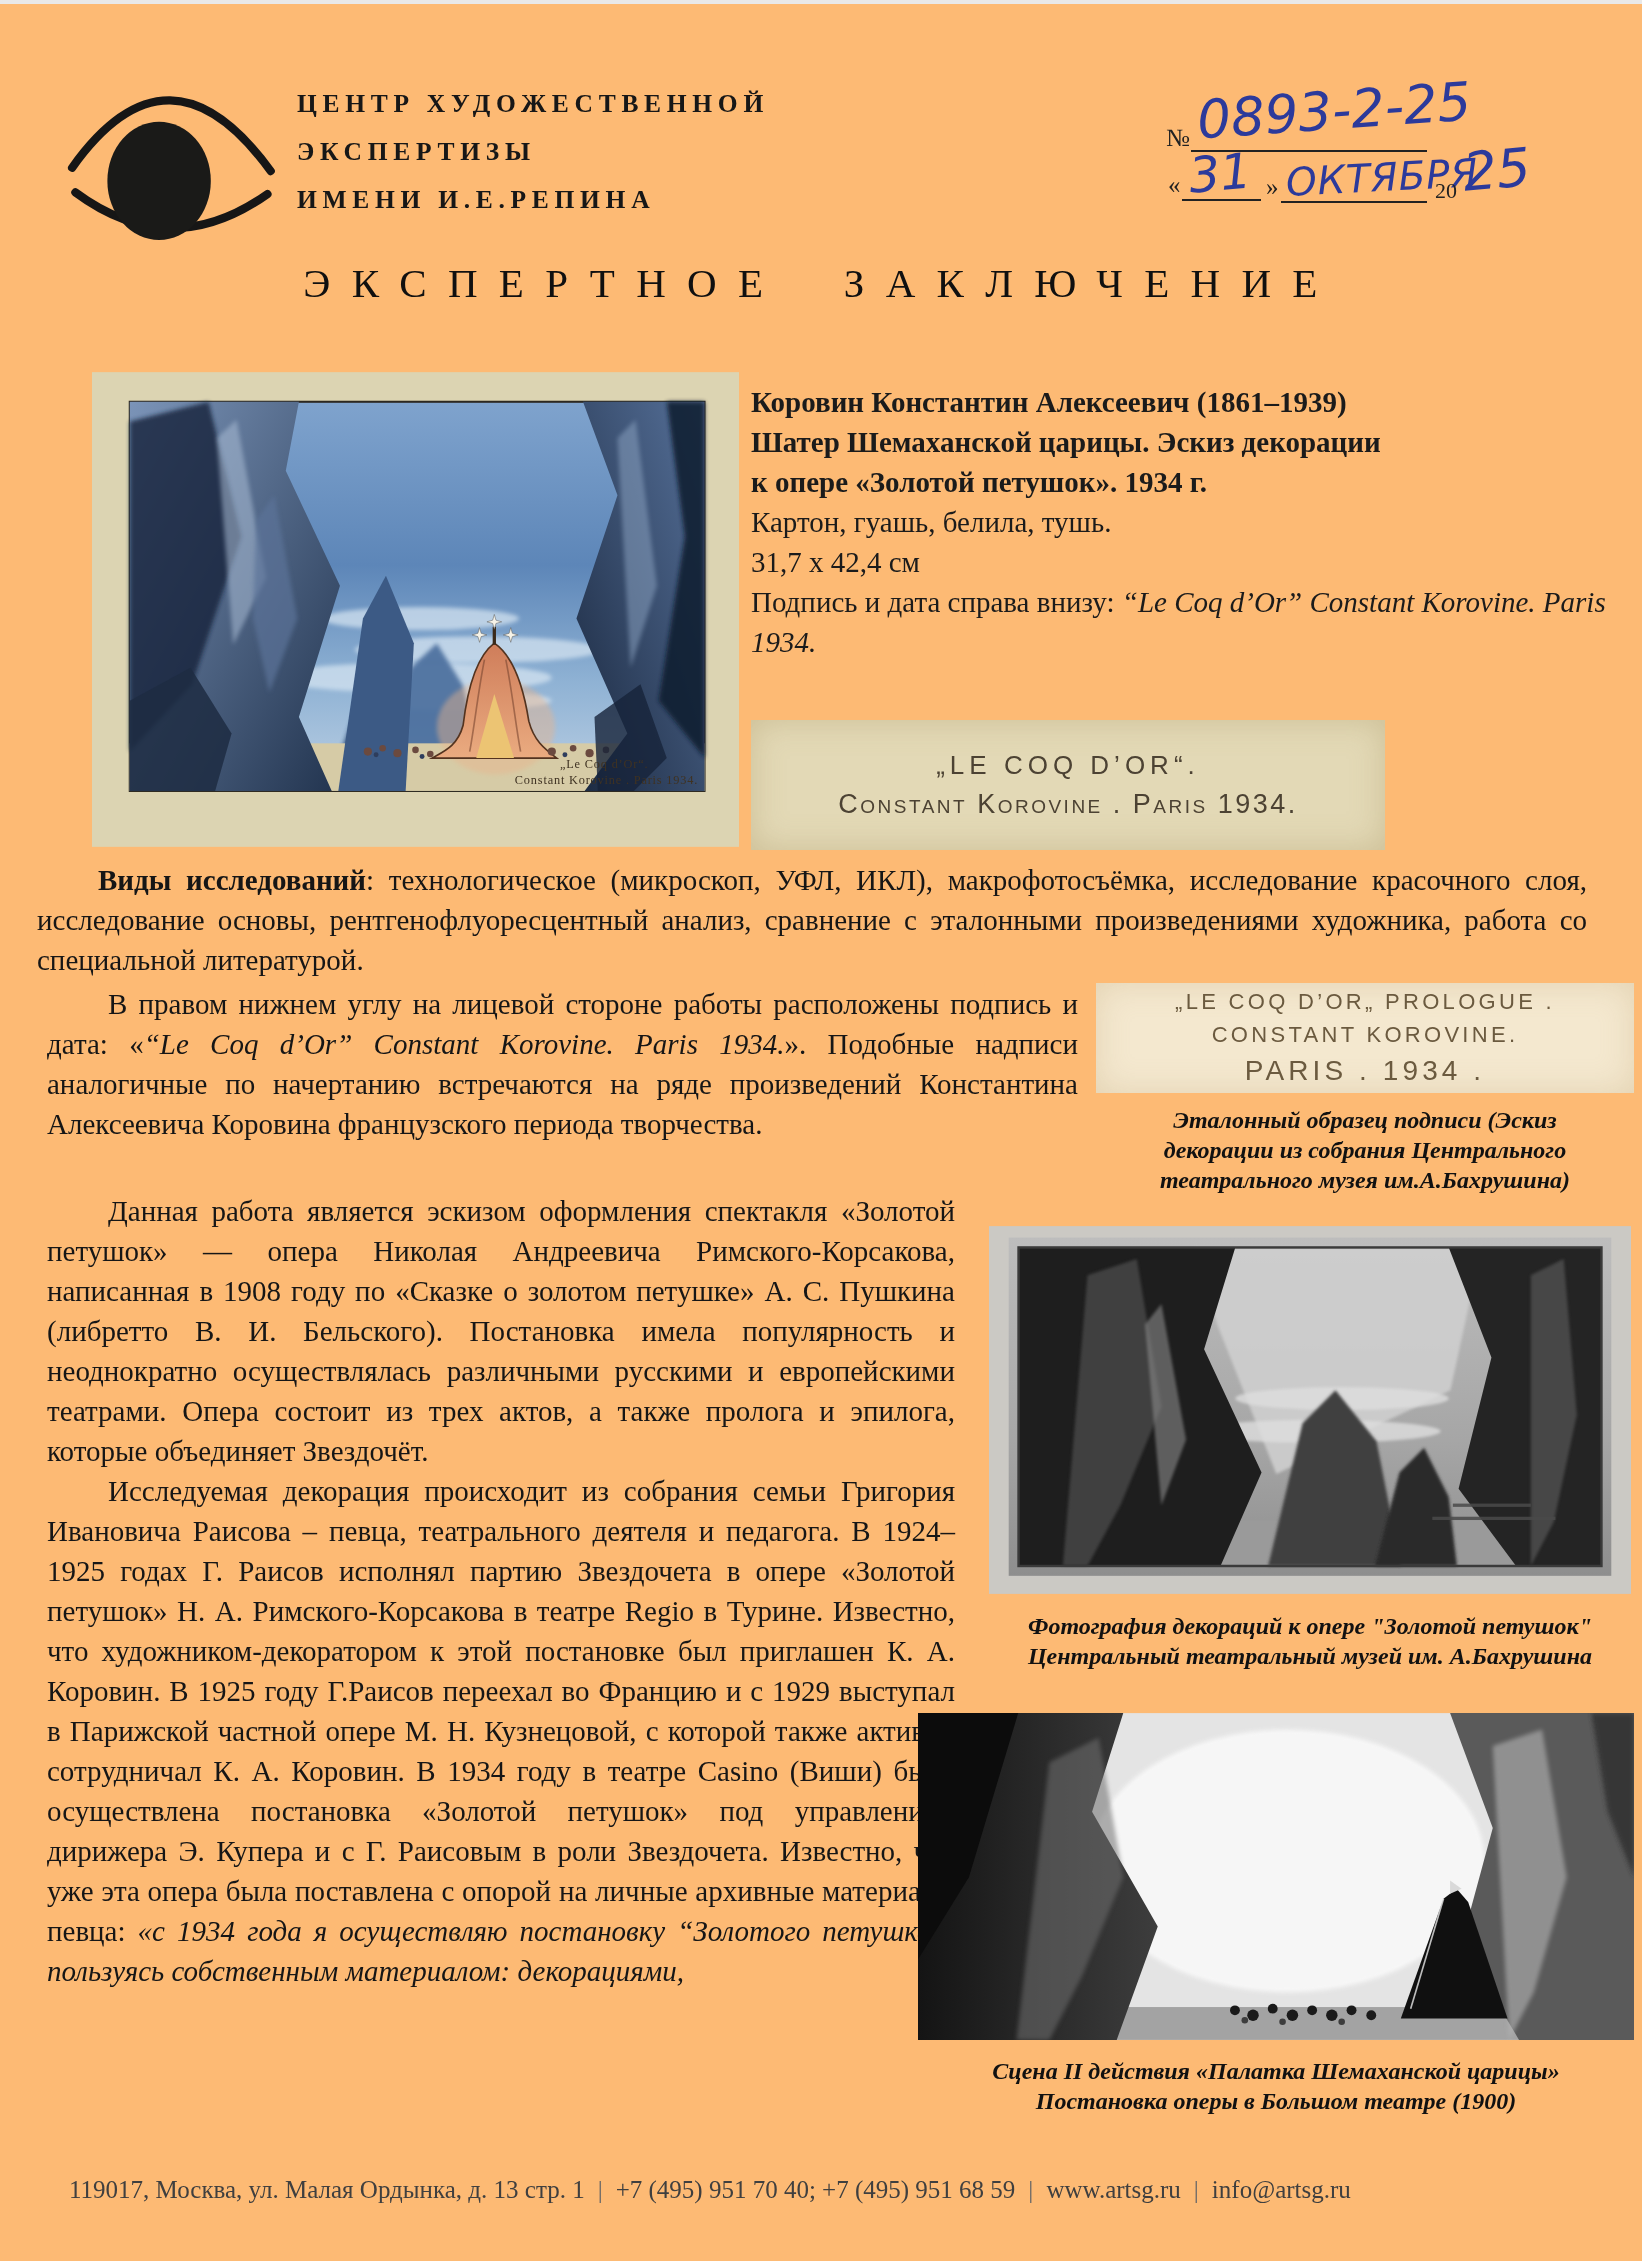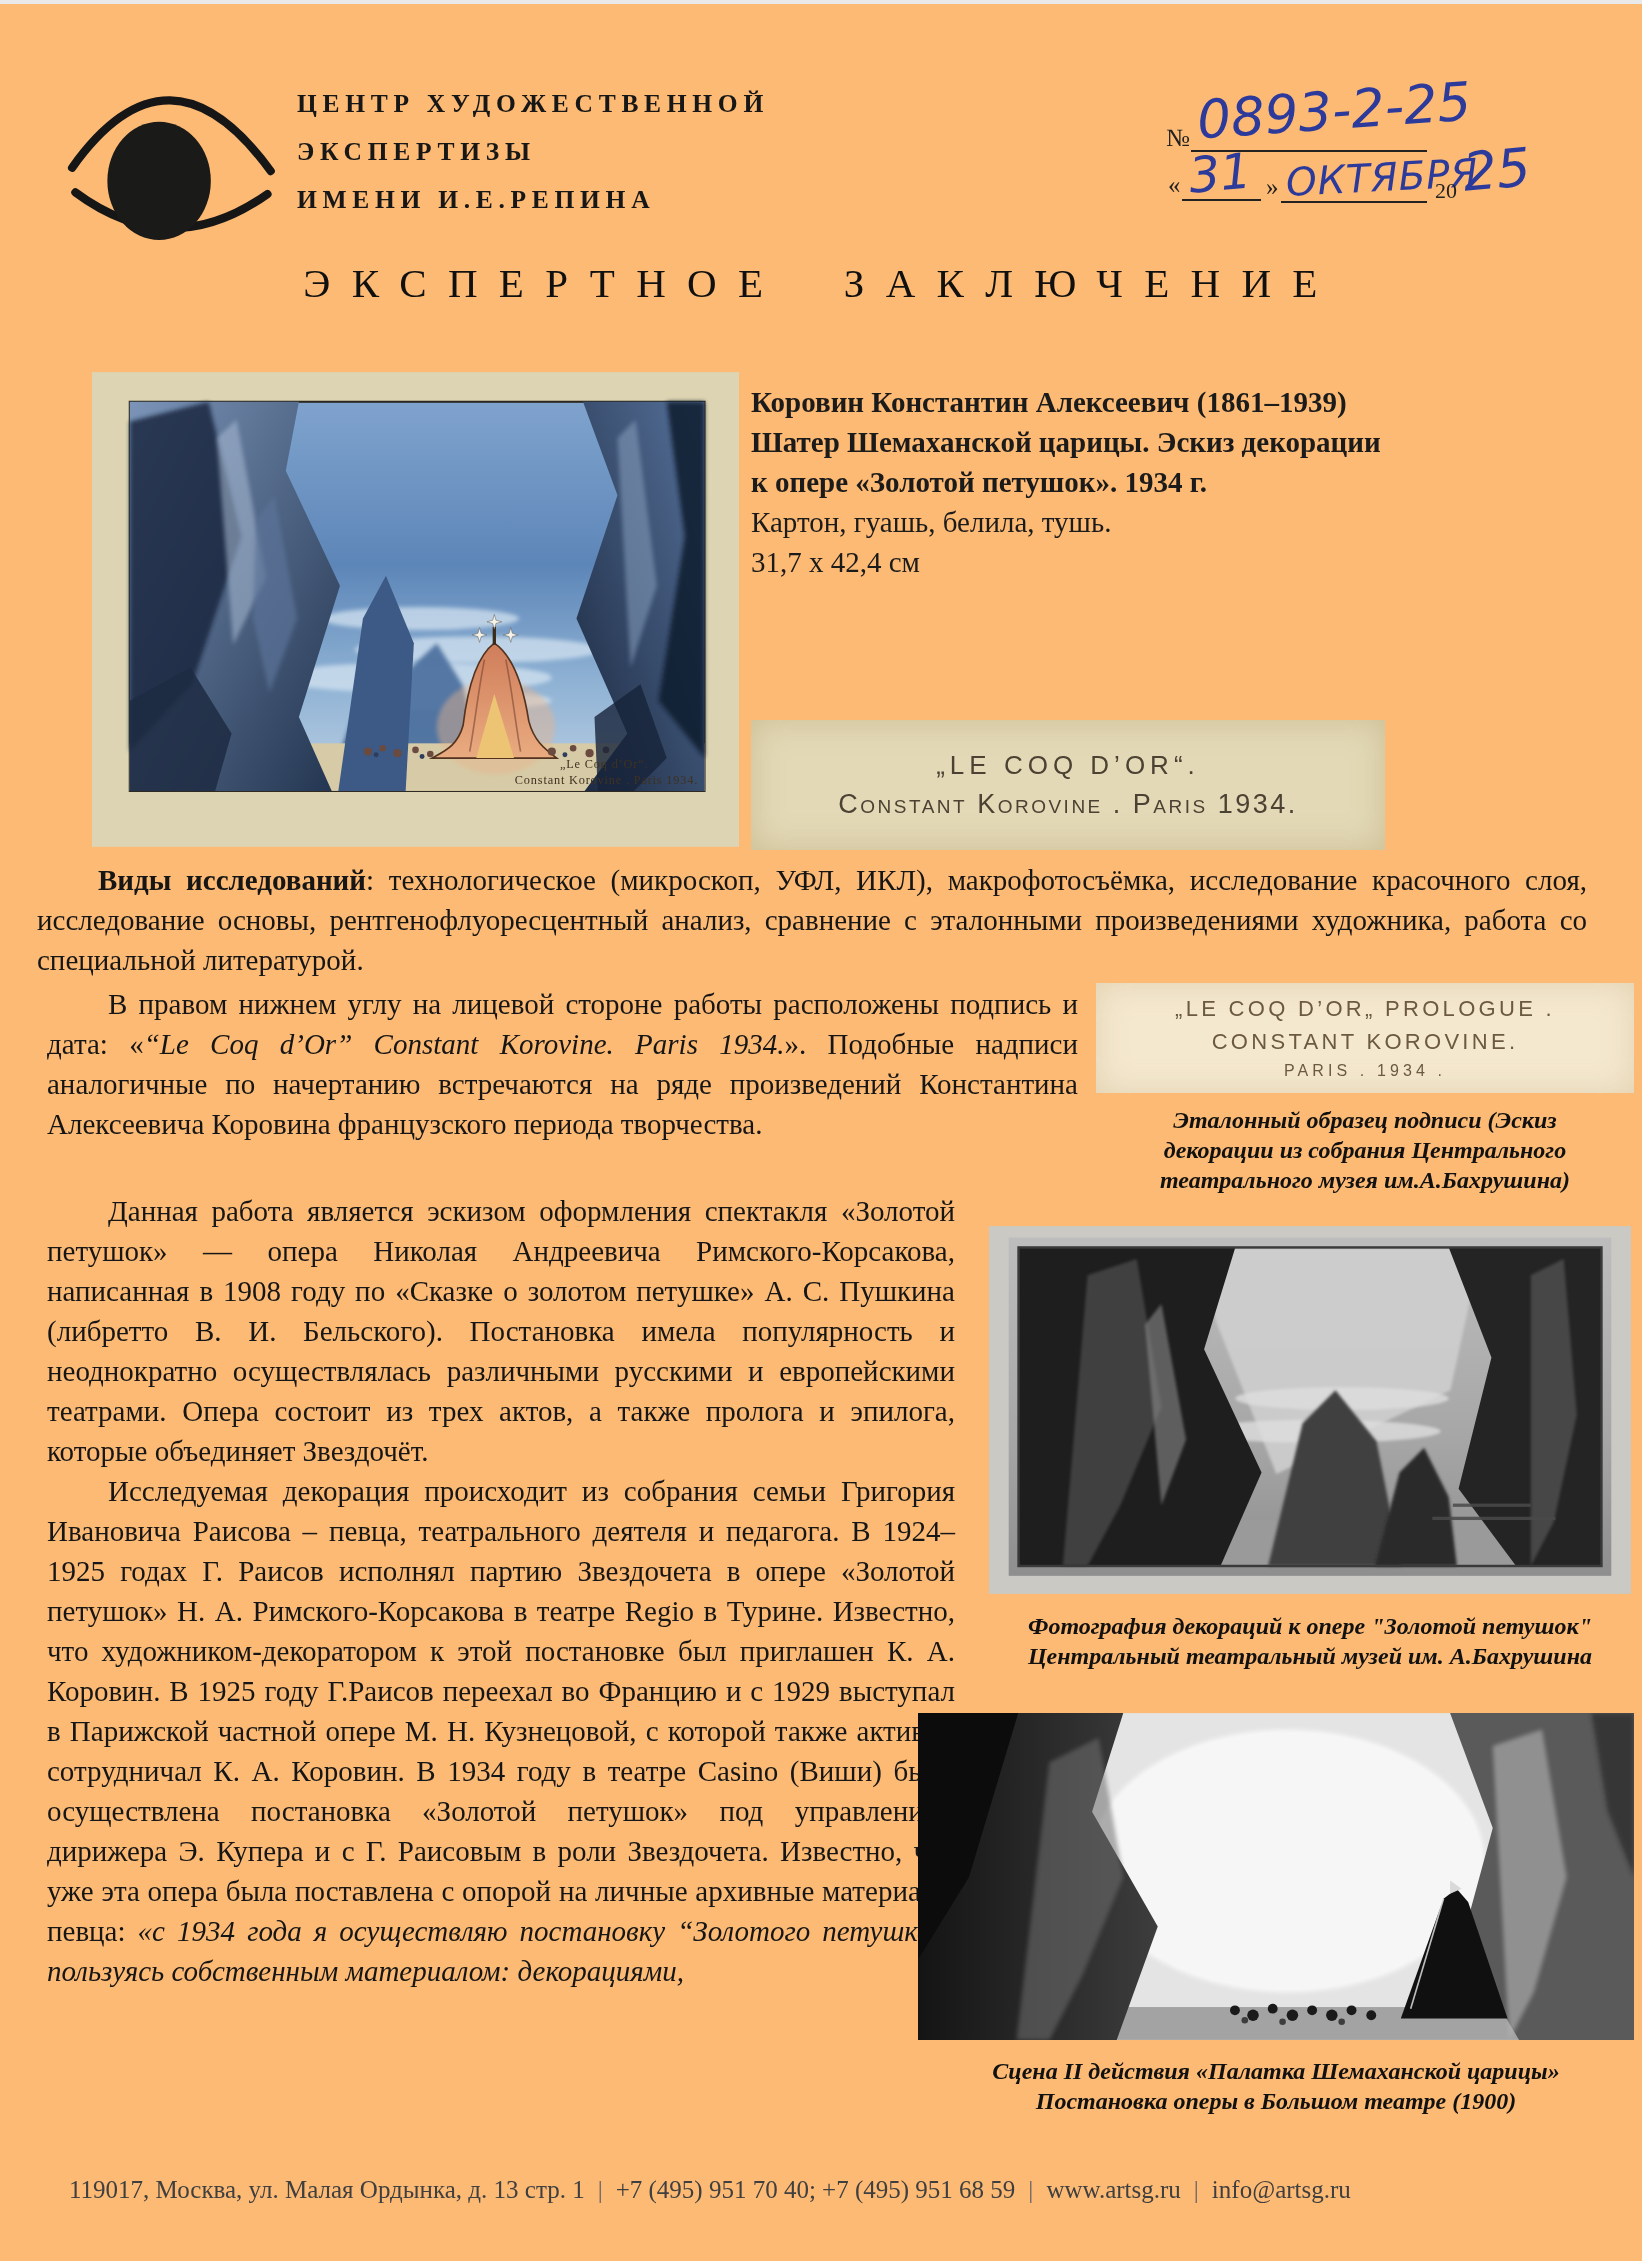--- a/index.html
+++ b/index.html
@@ -154,40 +154,41 @@
       <text x="515" y="502" font-size="15" fill="#3f3222" letter-spacing="1">Constant Korovine . Paris 1934.</text>
     </svg>
   </div>
 
   <div class="abs info">
     <div class="b">Коровин Константин Алексеевич (1861–1939)</div>
     <div class="b">Шатер Шемаханской царицы. Эскиз декорации</div>
     <div class="b">к опере «Золотой петушок». 1934 г.</div>
     <div>Картон, гуашь, белила, тушь.</div>
     <div>31,7 х 42,4 см</div>
+    <p style="margin:0;"><span>Подпись и дата справа внизу: </span><span class="it">“Le Coq d’Or” Constant Korovine. Paris 1934.</span></p>
   </div>
 
   <div class="abs strip" style="left:751px;top:716px;width:634px;height:130px;">
     <div class="l l1" style="font-size:26px;">„LE COQ D’OR“.</div>
     <div class="l" style="font-size:27px;letter-spacing:2.5px;margin-top:8.2px;">Constant Korovine . Paris 1934.</div>
   </div>
 
   <div class="abs bodytext" style="left:37px;top:856px;width:1550px;">
     <p><span style="font-weight:bold;">Виды исследований</span><span>: технологическое (микроскоп, УФЛ, ИКЛ), макрофотосъёмка, исследование красочного слоя, исследование основы, рентгенофлуоресцентный анализ, сравнение с эталонными произведениями художника, работа со специальной литературой.</span></p>
   </div>
 
   <div class="abs bodytext" style="left:47px;top:980px;width:1031px;">
     <p><span>В правом нижнем углу на лицевой стороне работы расположены подпись и дата: «</span><span class="it">“Le Coq d’Or” Constant Korovine. Paris 1934.</span><span>». Подобные надписи аналогичные по начертанию встречаются на ряде произведений Константина Алексеевича Коровина французского периода творчества.</span></p>
   </div>
 
   <div class="abs" style="left:1096px;top:979px;width:538px;">
     <div class="strip strip2" style="width:538px;height:110px;">
       <div class="l" style="font-size:22px;letter-spacing:3.3px;color:#6b5a3f;">„LE COQ D’OR„ PROLOGUE .</div>
       <div class="l" style="font-size:22px;letter-spacing:3.3px;color:#6b5a3f;margin-top:6.6px;">CONSTANT KOROVINE.</div>
-      <div class="l" style="font-size:16px;letter-spacing:4.1px;color:#6b5a3f;margin-top:6.6px;">PARIS . 1934 .</div>
+      <div class="l" style="font-size:28px;letter-spacing:4.1px;color:#6b5a3f;margin-top:6.6px;">PARIS . 1934 .</div>
     </div>
     <div class="cap" style="margin-top:11.5px;">
       <div>Эталонный образец подписи (Эскиз</div>
       <div>декорации из собрания Центрального</div>
       <div>театрального музея им.А.Бахрушина)</div>
     </div>
   </div>
 
   <div class="abs bodytext" style="left:47px;top:1187px;width:908px;">
     <p>Данная работа является эскизом оформления спектакля «Золотой петушок» — опера Николая Андреевича Римского-Корсакова, написанная в 1908 году по «Сказке о золотом петушке» А. С. Пушкина (либретто В. И. Бельского). Постановка имела популярность и неоднократно осуществлялась различными русскими и европейскими театрами. Опера состоит из трех актов, а также пролога и эпилога, которые объединяет Звездочёт.</p>

